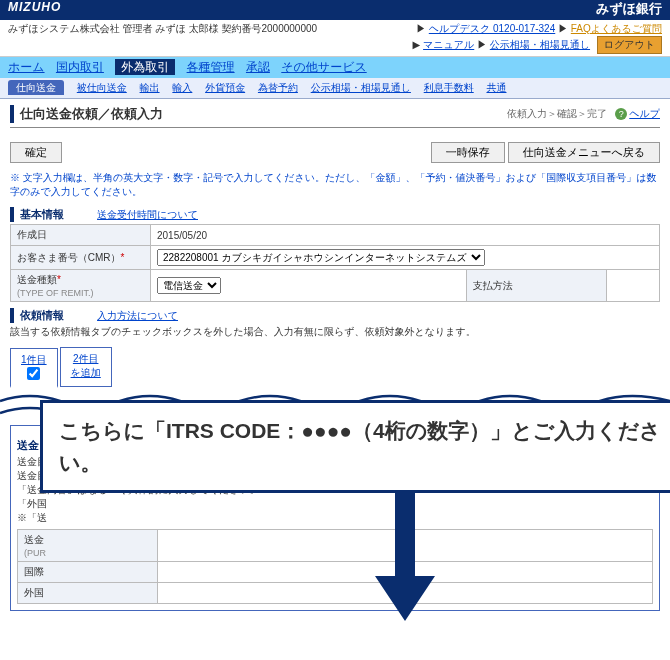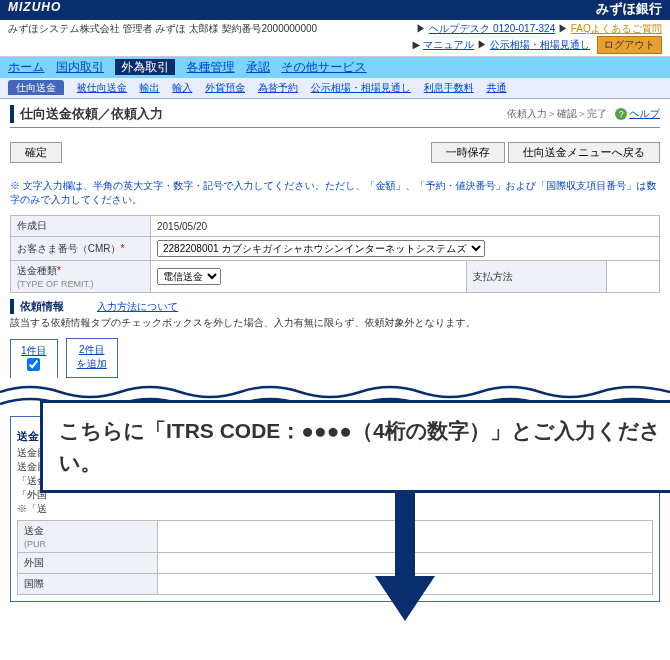--- a/index.html
+++ b/index.html
@@ -18,33 +18,33 @@
 .nav1 a.active{color:#fff;background:#0a2d6e;padding:1px 6px;text-decoration:none}
 .nav2{background:#e8eefb;padding:3px 8px;font-size:10px;border-bottom:1px solid #99aacc}
 .nav2 a{color:#0044cc;text-decoration:underline;margin-right:10px}
 .nav2 a.active{color:#fff;background:#4466bb;padding:2px 8px;text-decoration:none;border-radius:3px 3px 0 0}
 .main{padding:6px 10px}
 .pagehead{display:flex;justify-content:space-between;align-items:center;border-bottom:1px solid #888;padding-bottom:4px;margin-bottom:14px}
 .pagehead h2{font-size:13px;font-weight:bold;border-left:4px solid #0a2d6e;padding-left:6px}
 .crumb{font-size:10px;color:#666}
 .crumb .help{color:#0044cc;text-decoration:underline}
 .qmark{display:inline-block;width:12px;height:12px;background:#5a9e4a;color:#fff;border-radius:50%;text-align:center;line-height:12px;font-size:9px;margin-right:2px}
-.toolbar{display:flex;justify-content:space-between;margin:4px 0 16px}
+.toolbar{display:flex;justify-content:space-between;margin:4px 0 8px}
 .btn{background:#f0f0f0;border:1px solid #999;padding:2px 14px;font-size:11px;cursor:pointer}
 .note{color:#0044cc;font-size:10px;margin:4px 0 8px}
 .sect-h{font-size:11px;font-weight:bold;border-left:4px solid #0a2d6e;padding-left:6px;margin:6px 0 2px;color:#0a2d6e}
 .sect-h a{color:#0044cc;text-decoration:underline;font-weight:normal;margin-left:30px;font-size:10px}
 table.form{width:100%;border-collapse:collapse;font-size:10px}
 table.form td,table.form th{border:1px solid #bbb;padding:3px 6px;text-align:left}
 table.form th{background:#eef2f8;font-weight:normal;width:140px}
 .req{color:#cc0000}
 .sub{color:#888;font-size:9px}
 select,input[type=text]{font-size:10px;padding:1px}
 .tabs{display:flex;margin-top:8px}
-.tab{border:1px solid #4466bb;padding:4px 10px;font-size:10px;background:#fff;margin-right:8px;text-align:center}
+.tab{border:1px solid #4466bb;padding:4px 10px;font-size:10px;background:#fff;margin-right:2px;text-align:center}
 .tab.active{background:#fff;border-bottom:2px solid #fff;position:relative;top:1px}
 .tab .c{color:#0044cc;text-decoration:underline;display:block}
 .wave{position:relative;height:30px;margin:4px -10px}
 .wave svg{width:100%;height:30px}
 .purpose-box{border:1px solid #4466bb;padding:6px;margin-top:2px}
 .desc{font-size:10px;line-height:1.4;margin:2px 0 4px}
 .callout-box{position:absolute;left:40px;top:400px;width:660px;background:#fff;border:3px solid #0a2d6e;padding:12px 16px;font-size:21px;font-weight:bold;line-height:1.5;z-index:10}
 .arrow{position:absolute;left:370px;top:486px;z-index:9}
 </style>
 </head>
@@ -99,20 +99,24 @@
   <div class="toolbar">
     <button class="btn">確定</button>
     <div>
       <button class="btn">一時保存</button>
       <button class="btn">仕向送金メニューへ戻る</button>
     </div>
   </div>
 
   <div class="note">※ 文字入力欄は、半角の英大文字・数字・記号で入力してください。ただし、「金額」、「予約・値決番号」および「国際収支項目番号」は数字のみで入力してください。</div>
 
+  <div class="sect-h">
+    <span>基本情報</span>
+    <a>送金受付時間について</a>
+  </div>
   <table class="form">
     <tbody>
         <tr>
       <th>作成日</th>
       <td colspan="3">2015/05/20</td>
     </tr>
     <tr>
       <th><span>お客さま番号（CMR）</span><span class="req">*</span></th>
       <td colspan="3"><select><option>2282208001 カブシキガイシャホウシンインターネットシステムズ</option></select></td>
     </tr>
@@ -157,25 +161,25 @@
       <span>「外国</span><br>
       <span>※「送</span>
     </div>
     <table class="form">
       <tbody>
           <tr>
             <th><span>送金</span><br><span class="sub">(PUR</span></th>
             <td></td>
           </tr>
       <tr>
-            <th>外国</th>
+            <th>国際</th>
             <td></td>
           </tr>
       <tr>
-            <th>国際</th>
+            <th>外国</th>
             <td></td>
           </tr>
     </tbody>
       </table>
   </div>
 
 </div>
 
 <div class="callout-box">こちらに「ITRS CODE：●●●●（4桁の数字）」とご入力ください。</div>
 

